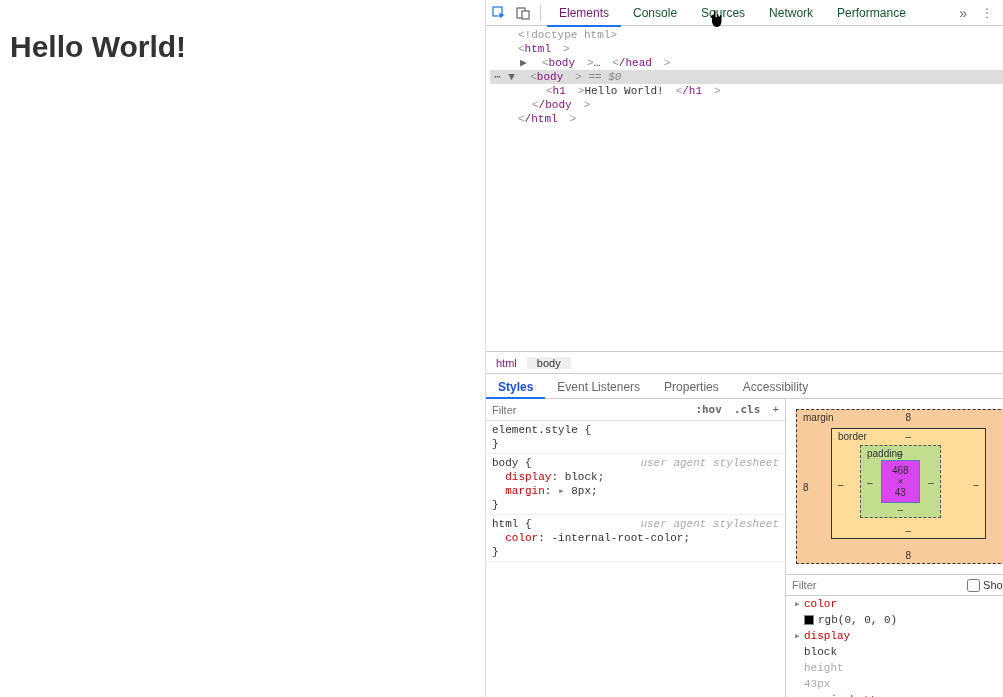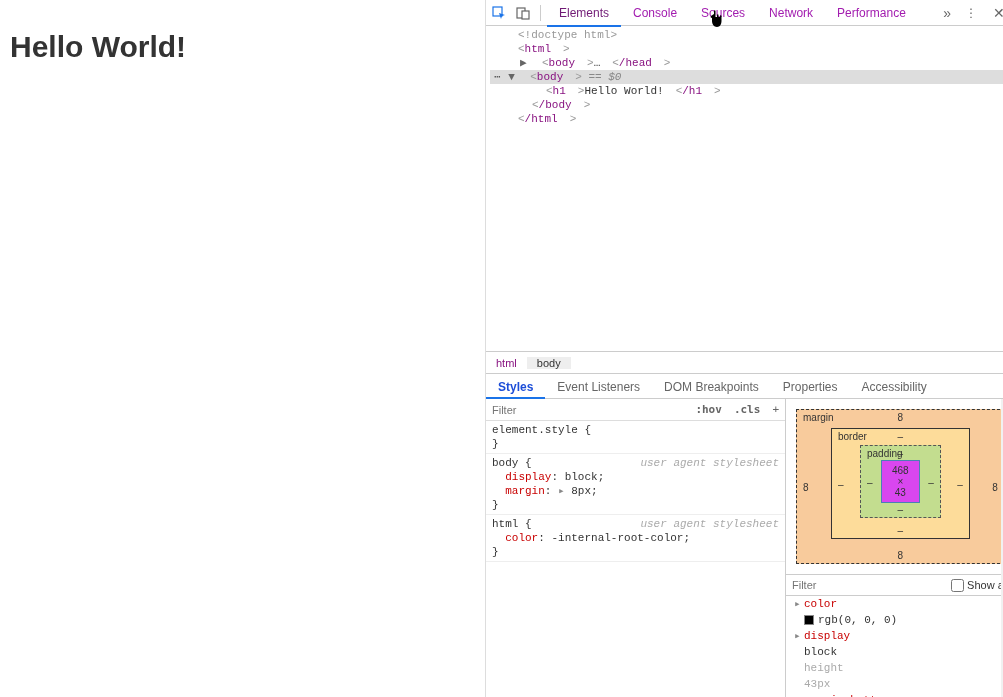--- a/index.html
+++ b/index.html
@@ -7,21 +7,21 @@
   .app { display: flex; width: 1003px; height: 697px; }
   .page { flex: 0 0 485px; background: #fff; padding: 8px; }
   .page h1 { font-size: 30px; font-weight: 800; margin: 22px 0 0 2px; }
   .devtools { flex: 1; border-left: 1px solid #ddd; display: flex; flex-direction: column; background: #fff; }
 
   .toolbar { display: flex; align-items: center; height: 26px; border-bottom: 1px solid #ccc; padding: 0 2px; gap: 2px; }
   .tb-icon { width: 22px; height: 22px; display: flex; align-items: center; justify-content: center; color: #1a73e8; cursor: pointer; }
   .tb-icon.gray { color: #666; }
   .tb-sep { width: 1px; height: 16px; background: #ccc; margin: 0 4px; }
   .tabs { display: flex; align-items: stretch; }
-  .tab { padding: 0 12px; line-height: 26px; color: #a21caf; cursor: pointer; font-size: 12px; position: relative; }
+  .tab { padding: 0 12px; line-height: 26px; color: #14532d; cursor: pointer; font-size: 12px; position: relative; }
   .tab.active { color: #701a75; }
   .tab.active::after { content: ""; position: absolute; left: 0; right: 0; bottom: -1px; height: 2px; background: #1a73e8; }
   .toolbar .spacer { flex: 1; }
   .more { color: #666; font-size: 14px; padding: 0 6px; cursor: pointer; }
   .vert-dots { color: #666; padding: 0 6px; cursor: pointer; }
   .close { color: #666; padding: 0 8px; cursor: pointer; font-size: 14px; }
   .cursor-hand { position: absolute; top: 9px; left: 708px; pointer-events: none; }
 
   .dom { flex: 0 0 325px; overflow: auto; font-family: "Menlo","Consolas","Courier New",monospace; font-size: 11px; line-height: 14px; padding: 2px 0 0 4px; position: relative; }
   .dom .row { white-space: pre; padding: 0 6px; }
@@ -61,21 +61,21 @@
   .mini-tri { color: #888; }
 
   .right-col { flex: 1; display: flex; flex-direction: column; position: relative; }
   .box-model { padding: 10px; display: flex; justify-content: center; }
   .bm-margin { border: 1px dashed #333; background: #f8cb9c; padding: 18px 34px 24px 34px; position: relative; font-family: Arial; font-size: 10px; }
   .bm-label { position: absolute; top: 2px; left: 6px; }
   .bm-top { position: absolute; top: 2px; left: 50%; transform: translateX(-50%); }
   .bm-bottom { position: absolute; bottom: 2px; left: 50%; transform: translateX(-50%); }
   .bm-left { position: absolute; left: 6px; top: 50%; transform: translateY(-50%); }
   .bm-right { position: absolute; right: 6px; top: 50%; transform: translateY(-50%); }
-  .bm-border { border: 1px solid #333; background: #fddc9a; padding: 16px 28px 20px 28px; position: relative; }
+  .bm-border { border: 1px solid #333; background: #fddc9a; padding: 16px 44px 20px 28px; position: relative; }
   .bm-padding { border: 1px dashed #555; background: #c3dd8f; padding: 14px 20px; position: relative; }
   .bm-content { background: #d946ef; border: 1px solid #4a80b5; padding: 4px 10px; text-align: center; }
 
   .computed-filter { display: flex; align-items: center; border-top: 1px solid #ccc; border-bottom: 1px solid #ccc; height: 22px; padding: 0 6px; gap: 6px; }
   .computed-filter input[type=text] { flex: 1; border: none; outline: none; font-size: 11px; color: #888; }
   .computed-filter label { font-size: 11px; color: #333; display: flex; align-items: center; gap: 3px; }
 
   .computed-list { flex: 1; font-family: "Menlo","Consolas","Courier New",monospace; font-size: 11px; line-height: 16px; overflow: auto; }
   .comp-row { padding: 0 8px; }
   .comp-row .tri2 { color: #888; display: inline-block; width: 10px; }
@@ -143,21 +143,20 @@
     </div>
 
     <div class="crumbs">
       <div class="crumb html">html</div>
       <div class="crumb body">body</div>
     </div>
 
     <div class="subtabs">
       <div class="subtab active">Styles</div>
       <div class="subtab">Event Listeners</div>
-      <div class="subtab">DOM Breakpoints</div>
       <div class="subtab">Properties</div>
       <div class="subtab">Accessibility</div>
     </div>
 
     <div class="lower">
       <div class="styles-col">
         <div class="filter-row">
           <input class="filter-input" placeholder="Filter" style="">
           <span class="filter-btn" style="font-weight:bold;">:hov</span>
           <span class="filter-btn" style="font-weight:bold;">.cls</span>

